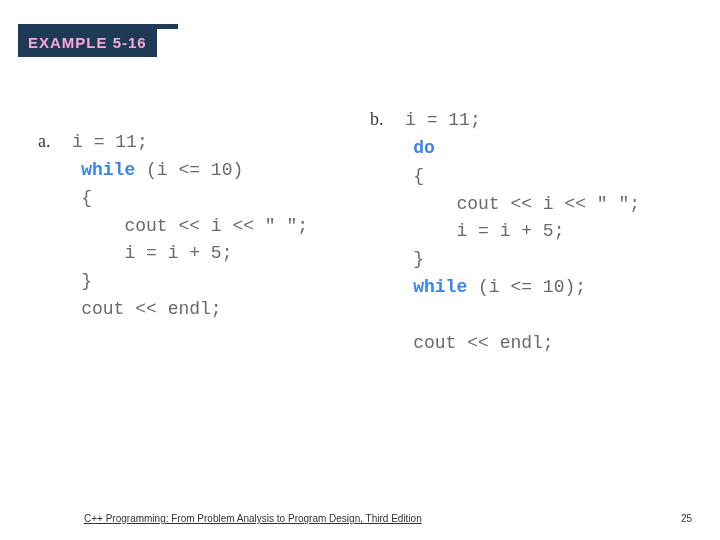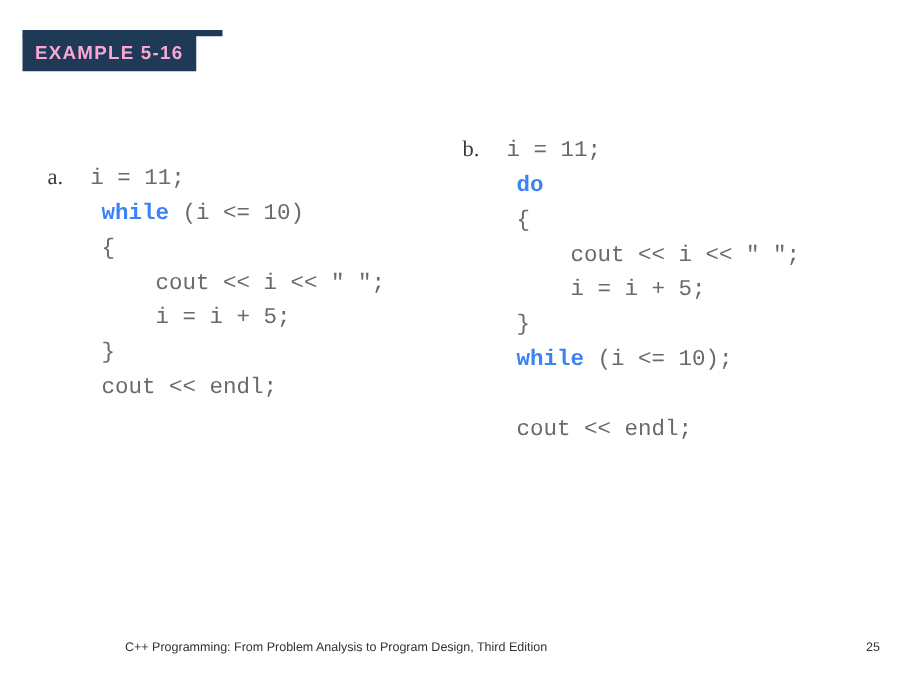--- a/index.html
+++ b/index.html
@@ -55,26 +55,27 @@
     position: absolute;
     bottom: 16px;
     left: 0;
     width: 720px;
     font-family: Arial, Helvetica, sans-serif;
     font-size: 10px;
     color: #333;
   }
   .footer-title {
     position: absolute;
-    left: 100px;
+    left: 84px;
     bottom: 0;
+    text-decoration: underline;
   }
   .footer-page {
     position: absolute;
-    right: 16px;
+    right: 28px;
     bottom: 0;
   }
 </style>
 </head>
 <body>
 
 <div class="example-hr"></div>
 <div class="example-block">
   <span class="example-badge">EXAMPLE 5-16</span>
 </div>

